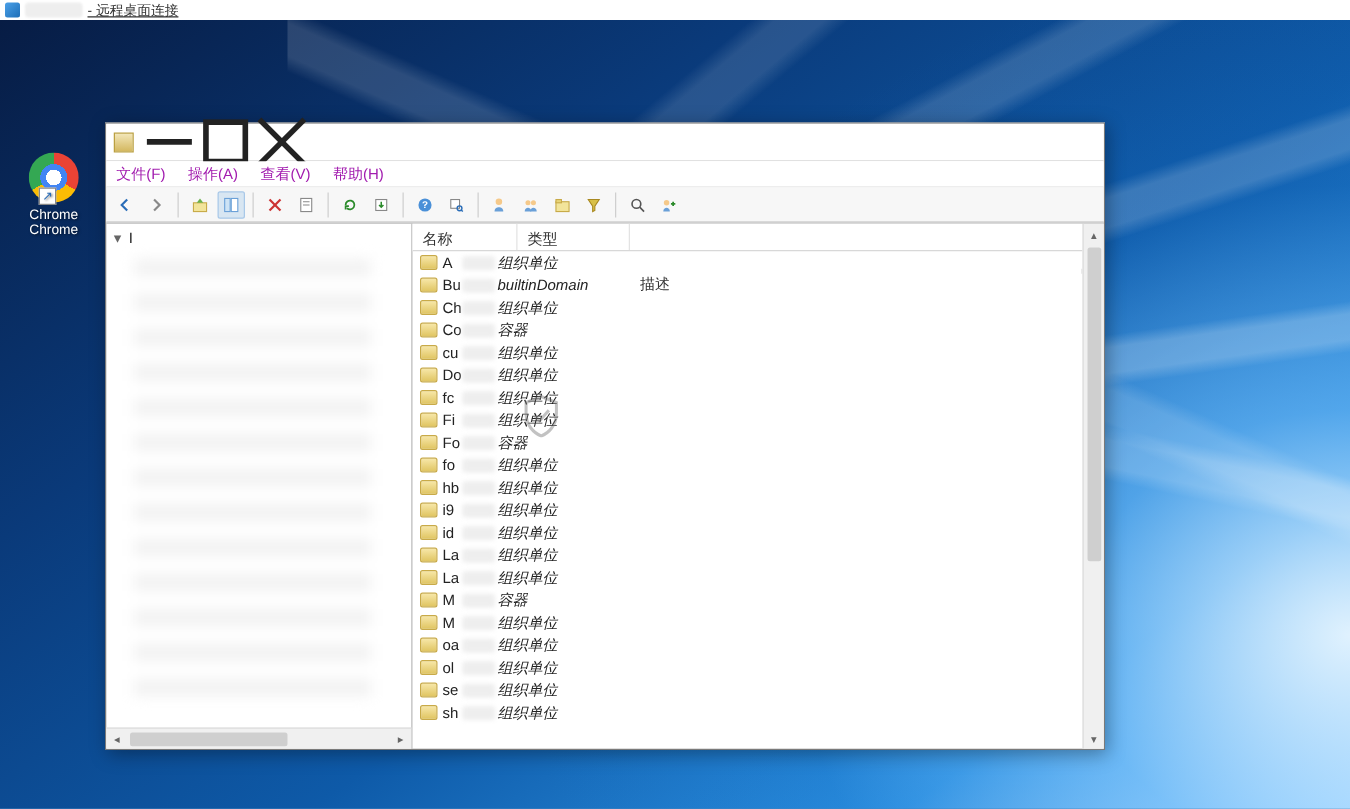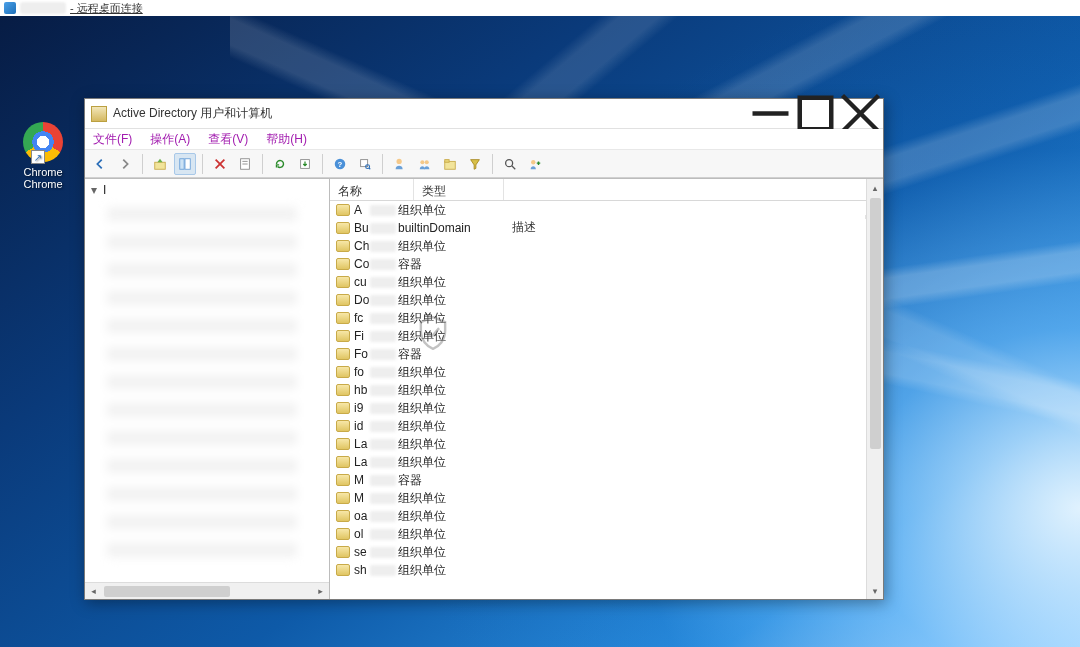--- a/index.html
+++ b/index.html
@@ -258,21 +258,21 @@
   }
   .row .name-cell {
     width: 60px;
     display: flex; align-items: center;
   }
   .row .name-blur {
     width: 36px; height: 11px; background: #eee; border-radius: 2px; filter: blur(1.5px);
     margin-left: 2px;
   }
   .row .name-prefix { display: inline-block; min-width: 14px; }
-  .row .type-cell { width: 90px; padding-left: 2px; }
+  .row .type-cell { width: 90px; padding-left: 2px; font-style: italic; }
   .row .desc-cell { flex: 1; }
   .row .desc-blur {
     width: 110px; height: 11px; background: #eee; border-radius: 3px; filter: blur(2px);
   }
   .v-scrollbar {
     width: 17px; background: #f0f0f0; border-left: 1px solid #dcdcdc;
     display: flex; flex-direction: column; align-items: center;
   }
   .v-scrollbar .arrow {
     height: 17px; width:100%; display:flex;align-items:center;justify-content:center;
@@ -316,21 +316,20 @@
   <div class="desktop-icon chrome" style="left:8px; top:106px;">
     <div class="glyph">
       <span class="shortcut-overlay">↗</span>
     </div>
     <div>Chrome Chrome</div>
   </div>
 
   <div class="mmc">
     <div class="mmc-titlebar">
       <span class="mmc-title-icon"></span>
-      <span class="mmc-title">Active Directory 用户和计算机</span>
       <div class="win-controls">
         <div class="win-btn">
           <svg viewBox="0 0 10 10">
               <line x1="1" y1="5" x2="9" y2="5" stroke="#222" stroke-width="1"></line>
             </svg>
         </div>
         <div class="win-btn">
           <svg viewBox="0 0 10 10">
               <rect x="1.5" y="1.5" width="7" height="7" fill="none" stroke="#222" stroke-width="1"></rect>
             </svg>

